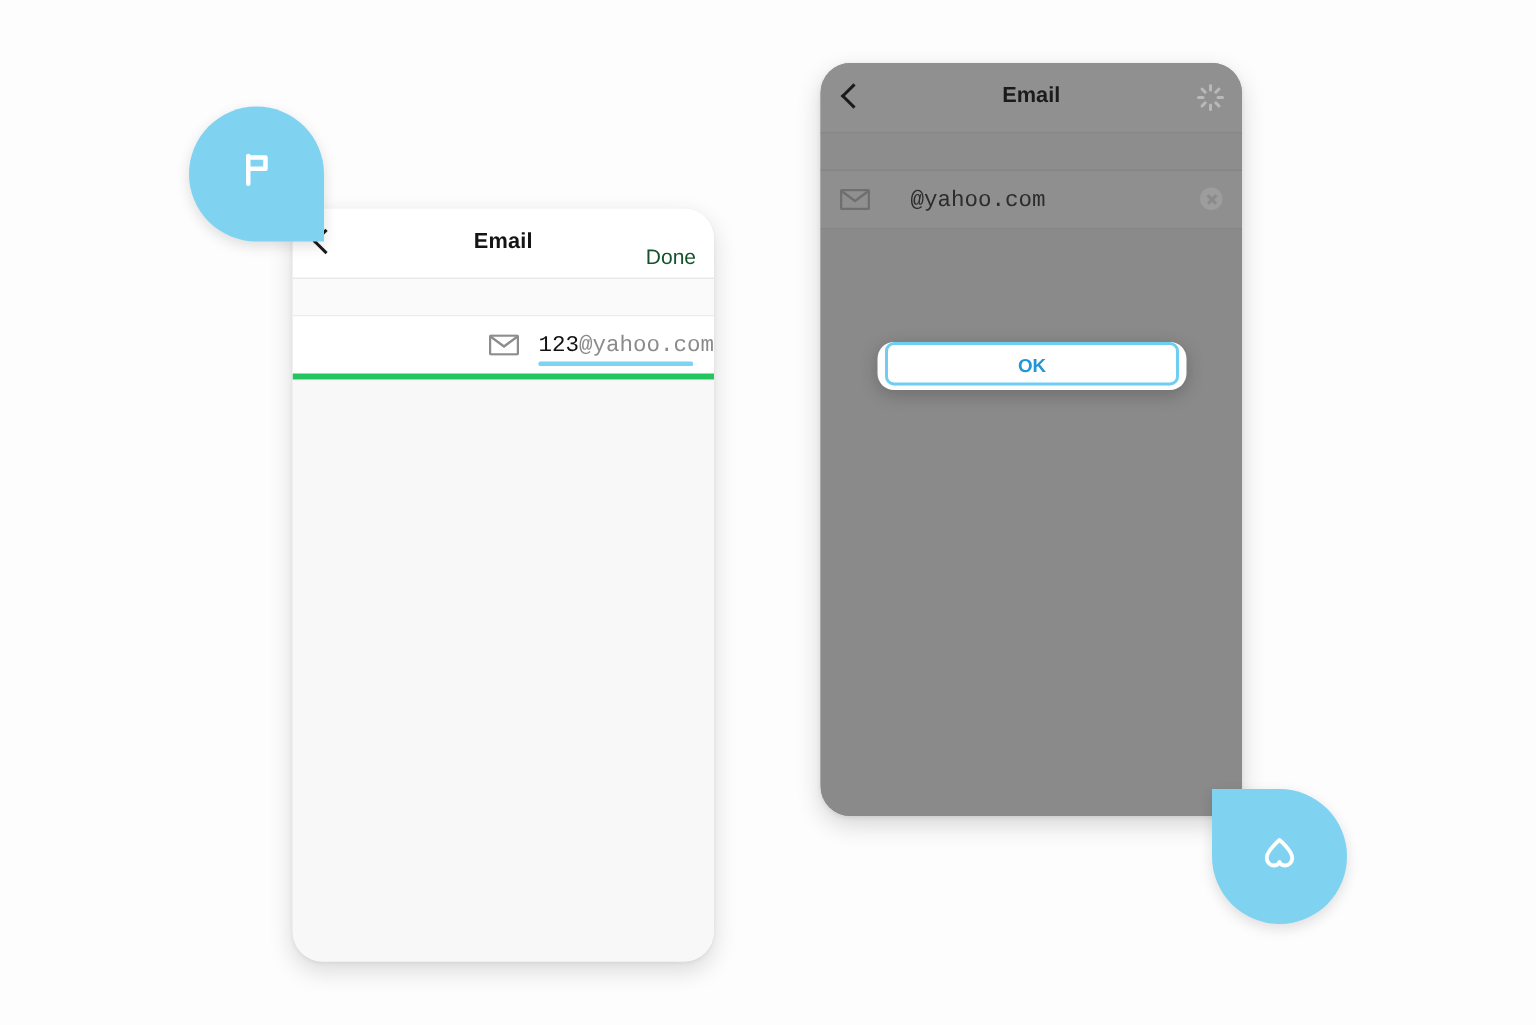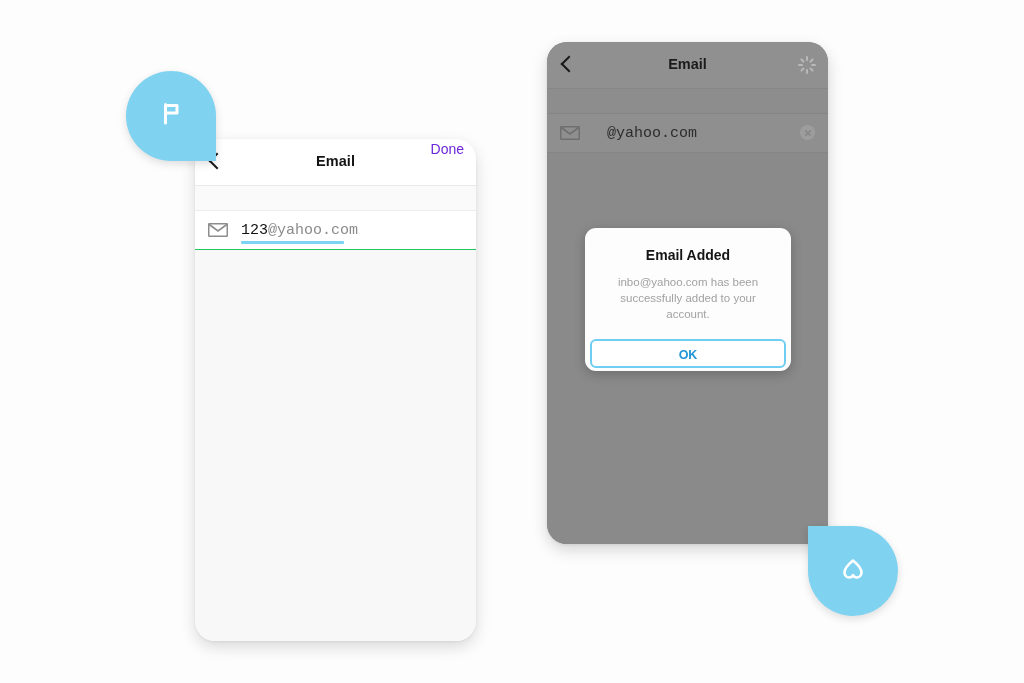--- a/index.html
+++ b/index.html
@@ -69,38 +69,39 @@
     width: 10px;
     height: 10px;
     border-left: 2px solid #1a1a1a;
     border-bottom: 2px solid #1a1a1a;
     transform: rotate(45deg);
   }
   #phone-left .chev-back { left: 9px; top: 12px; }
   #phone-left .done-btn {
     position: absolute;
     right: 12px;
-    top: 2px;
+    top: 24px;
     font-size: 14px;
-    color: #6d28d9;
+    color: #14532d;
     cursor: pointer;
     margin-left: 24px;
   }
   #phone-left .gap-band {
     height: 24px;
     background: #fafafa;
     border-bottom: 1px solid #ececec;
   }
   #phone-left .field-row {
     position: relative;
     height: 38px;
     background: #ffffff;
-    border-bottom: 1px solid #22c55e;
+    border-bottom: 4px solid #22c55e;
     display: flex;
     align-items: center;
+    justify-content: flex-end;
   }
   #phone-left .body-fill {
     height: 392px;
     background: #f8f8f8;
   }
 
   .env-icon {
     flex: 0 0 auto;
     margin-left: 13px;
     width: 20px;
@@ -345,24 +346,20 @@
         </svg>
       </span>
       <span class="field-text">@yahoo.com</span>
       <span class="clear-btn"></span>
     </div>
 
     <div class="body-fill"></div>
   </div>
 
   <div id="alert-dialog">
-    <div class="alert-body">
-      <div class="alert-title">Email Added</div>
-      <div class="alert-msg">inbo@yahoo.com has been successfully added to your account.</div>
-    </div>
     <div class="alert-actions">
       <div class="ok-btn">OK</div>
     </div>
   </div>
 
   <div class="pin" id="pin-flag">
     <span class="pin-glyph">
       <svg width="30" height="30" viewBox="0 0 30 30">
         <path d="M9.5 5.5 L9.5 24" stroke="#ffffff" stroke-width="3" stroke-linecap="round" fill="none"></path>
         <path d="M10.5 6.5 L21 6.5 L21 14 L10.5 14" stroke="#ffffff" stroke-width="3" stroke-linejoin="round" fill="none"></path>

